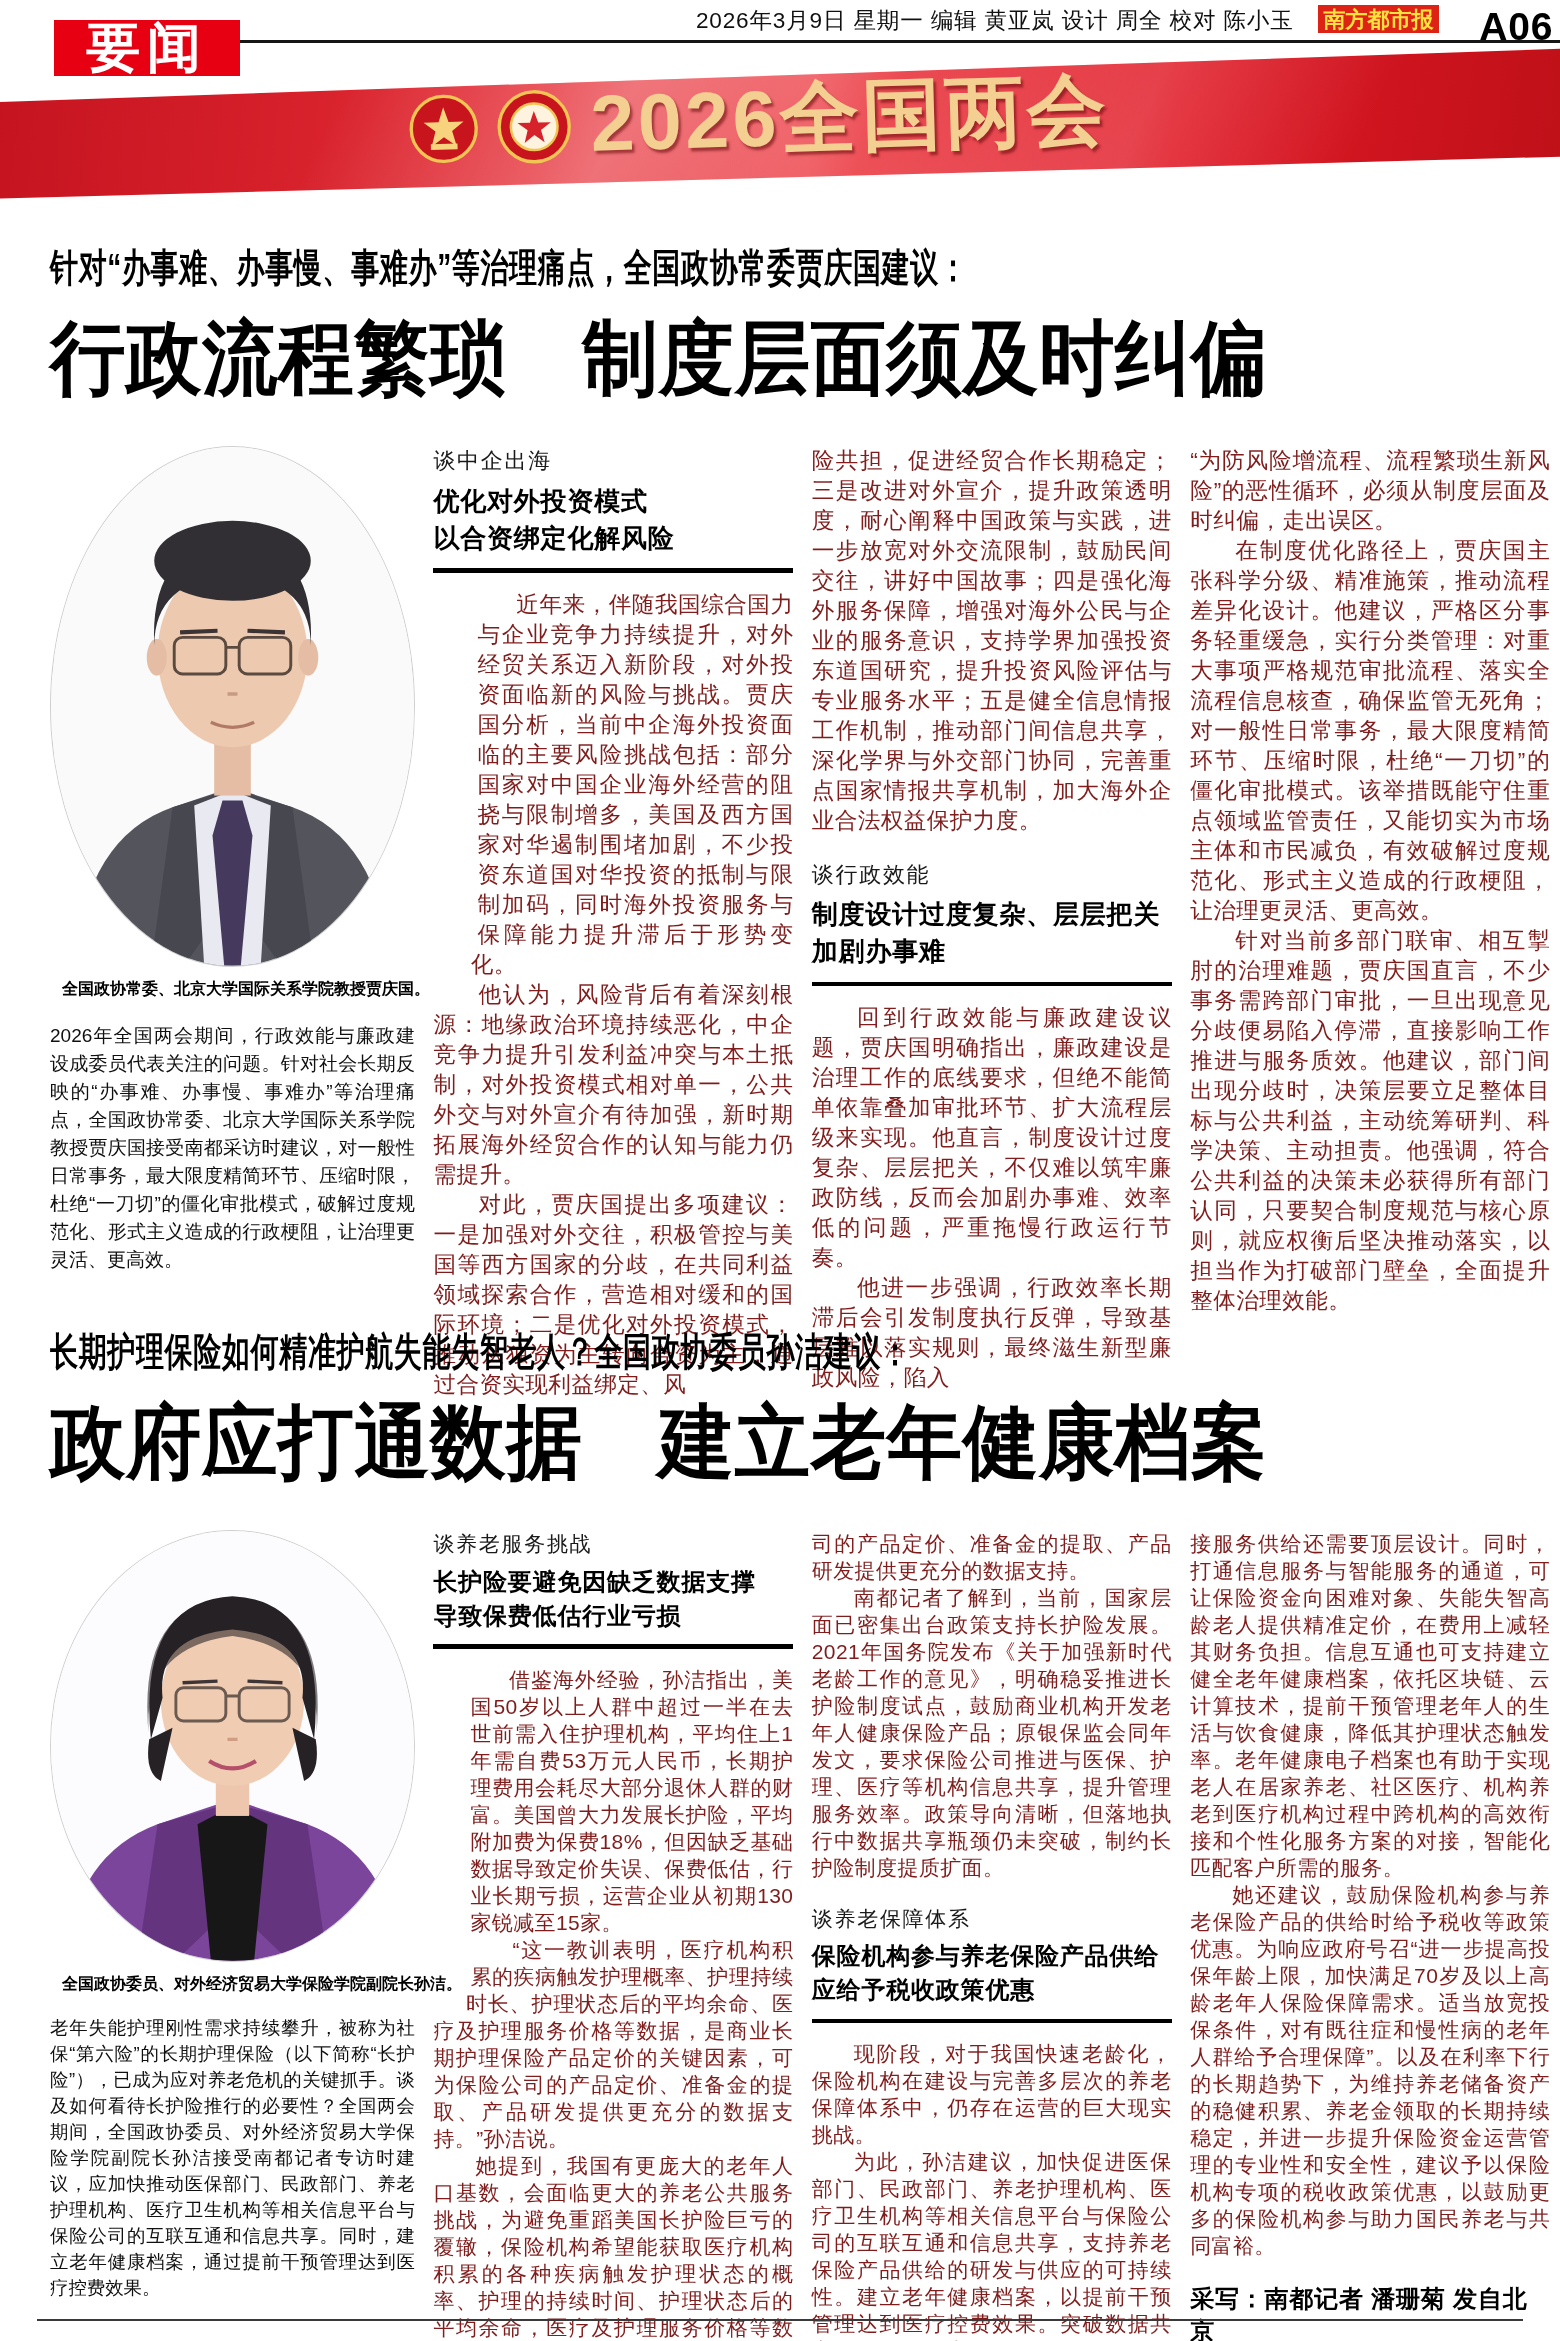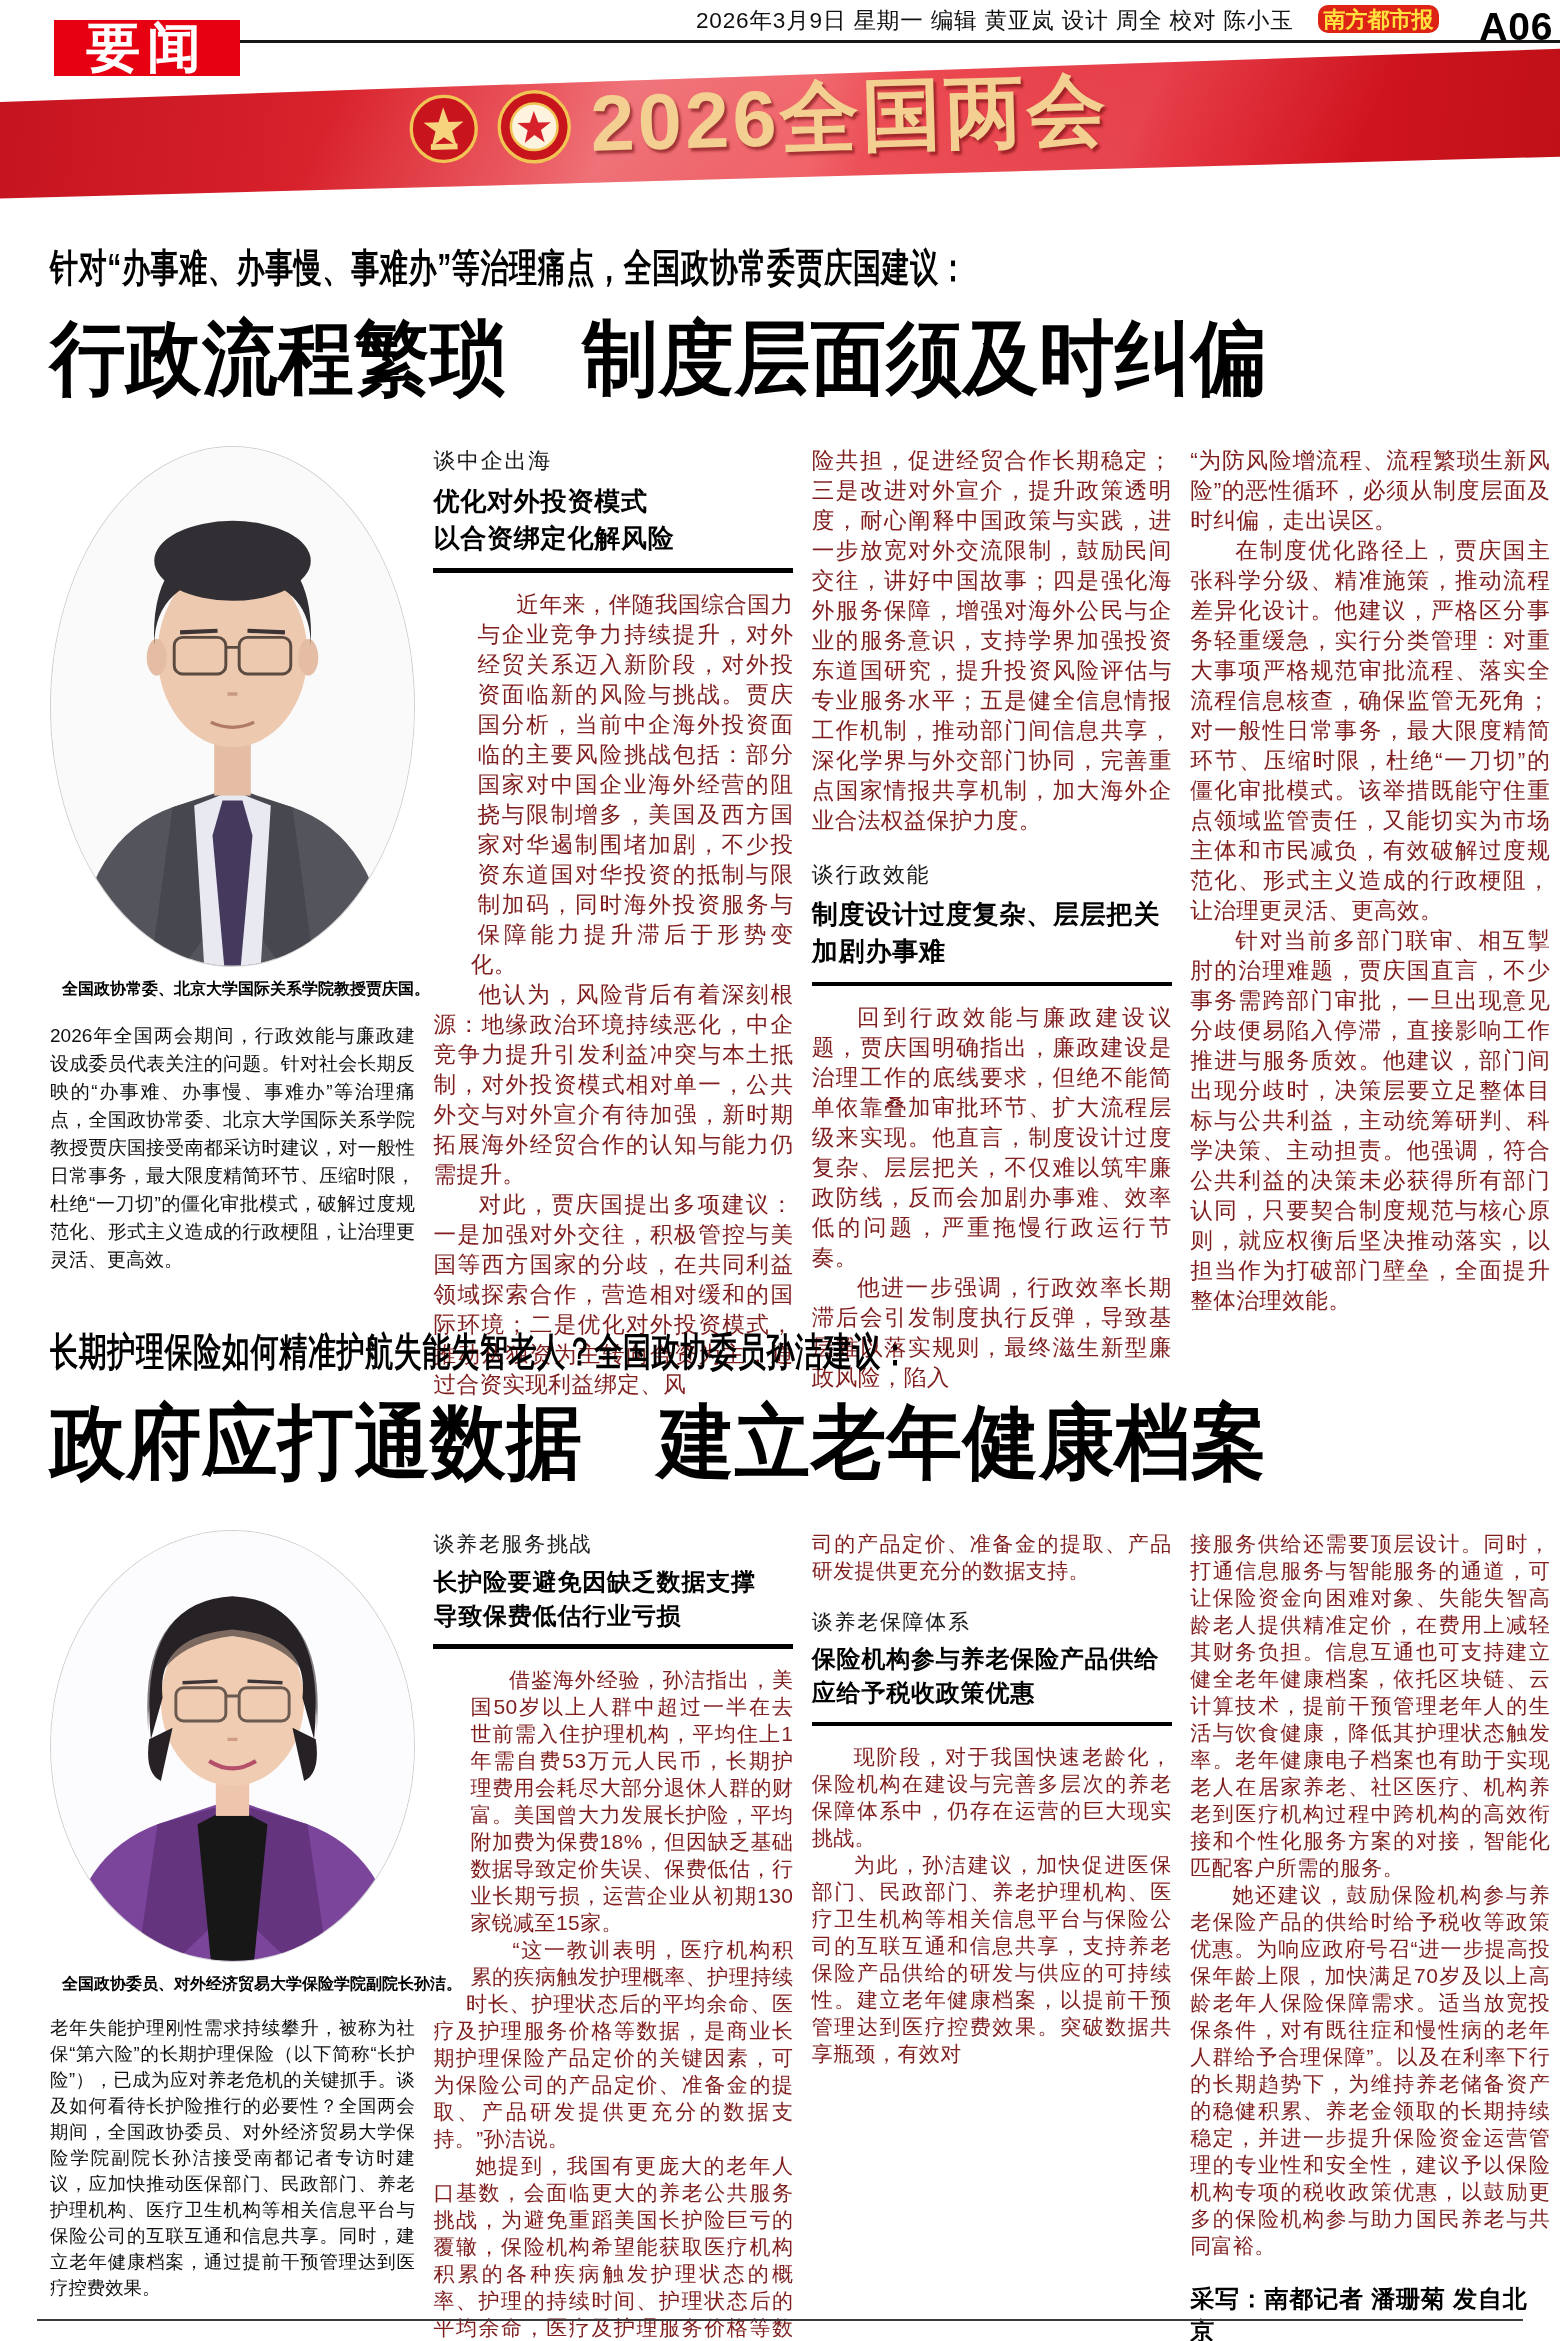--- a/index.html
+++ b/index.html
@@ -5,21 +5,21 @@
   html,body{margin:0;padding:0;background:#ffffff;font-family:"Liberation Sans",sans-serif;}
   .page{position:relative;width:1560px;height:2342px;background:#fff;overflow:hidden;color:#111;}
 
   
   .section-box{position:absolute;left:54px;top:20px;width:186px;height:56px;background:#e60012;
     color:#fff;display:flex;align-items:center;justify-content:center;
     font-size:54px;font-weight:900;letter-spacing:6.7px;z-index:5;}
   .header-rule{position:absolute;left:240px;top:40px;right:0;height:2.5px;background:#161616;z-index:3;}
   .dateline-row{position:absolute;right:6.7px;top:5px;display:flex;align-items:flex-start;gap:24px;z-index:6;}
   .dateline{font-size:22.6px;color:#101010;letter-spacing:0.8px;}
-  .brand{background:#dd2316;color:#ffe23e;font-weight:900;font-size:22px;padding:2.5px 5.9px;line-height:1.05;border-radius:10px;}
+  .brand{background:#dd2316;color:#ffe23e;font-weight:900;font-size:22px;padding:2.5px 5.9px;line-height:1.05;}
   .pageno{font-size:39px;font-weight:900;color:#000;letter-spacing:0.8px;margin-left:16px;}
 
   
   .banner{position:absolute;left:0;top:44px;width:100%;height:161px;z-index:1;
     clip-path:polygon(0 36%,100% 3%,100% 70%,0 96%);
     background:linear-gradient(96deg,#c51420 0%,#e52b34 35%,#ef5a60 52%,#e01926 75%,#bf1018 100%);}
   .banner::after{content:"";position:absolute;inset:0;
     background:linear-gradient(115deg,transparent 22%,rgba(255,255,255,.30) 40%,transparent 56%,rgba(255,255,255,.16) 72%,transparent 86%);}
   .banner-content{position:absolute;left:50%;top:47%;transform:translate(-53%,-50%) rotate(-1.6deg);
     display:flex;align-items:center;gap:18.4px;z-index:2;}
@@ -211,20 +211,21 @@
           <span class="bump2"></span>
           <p class="ind">借鉴海外经验，孙洁指出，美国50岁以上人群中超过一半在去世前需入住护理机构，平均住上1年需自费53万元人民币，长期护理费用会耗尽大部分退休人群的财富。美国曾大力发展长护险，平均附加费为保费18%，但因缺乏基础数据导致定价失误、保费低估，行业长期亏损，运营企业从初期130家锐减至15家。</p>
           <p class="ind">“这一教训表明，医疗机构积累的疾病触发护理概率、护理持续时长、护理状态后的平均余命、医疗及护理服务价格等数据，是商业长期护理保险产品定价的关键因素，可为保险公司的产品定价、准备金的提取、产品研发提供更充分的数据支持。”孙洁说。</p>
           <p class="ind">她提到，我国有更庞大的老年人口基数，会面临更大的养老公共服务挑战，为避免重蹈美国长护险巨亏的覆辙，保险机构希望能获取医疗机构积累的各种疾病触发护理状态的概率、护理的持续时间、护理状态后的平均余命，医疗及护理服务价格等数据，为保险公</p>
         </div>
       </div>
 
       <div class="col">
         <div class="body-text">
           <p>司的产品定价、准备金的提取、产品研发提供更充分的数据支持。</p>
+          <p class="ind">南都记者了解到，当前，国家层面已密集出台政策支持长护险发展。2021年国务院发布《关于加强新时代老龄工作的意见》，明确稳妥推进长护险制度试点，鼓励商业机构开发老年人健康保险产品；原银保监会同年发文，要求保险公司推进与医保、护理、医疗等机构信息共享，提升管理服务效率。政策导向清晰，但落地执行中数据共享瓶颈仍未突破，制约长护险制度提质扩面。</p>
         </div>
         <div class="sec-gap eyebrow">谈养老保障体系</div>
         <div class="subhead">保险机构参与养老保险产品供给
 应给予税收政策优惠</div>
         <div class="head-rule"></div>
         <div class="body-text">
           <p class="ind">现阶段，对于我国快速老龄化，保险机构在建设与完善多层次的养老保障体系中，仍存在运营的巨大现实挑战。</p>
           <p class="ind">为此，孙洁建议，加快促进医保部门、民政部门、养老护理机构、医疗卫生机构等相关信息平台与保险公司的互联互通和信息共享，支持养老保险产品供给的研发与供应的可持续性。建立老年健康档案，以提前干预管理达到医疗控费效果。突破数据共享瓶颈，有效对</p>
         </div>
       </div>

